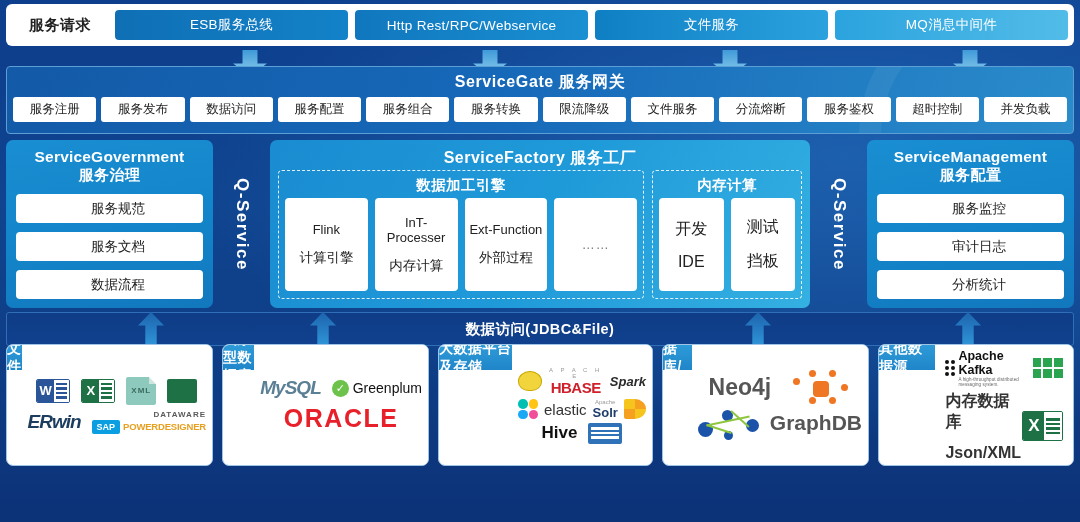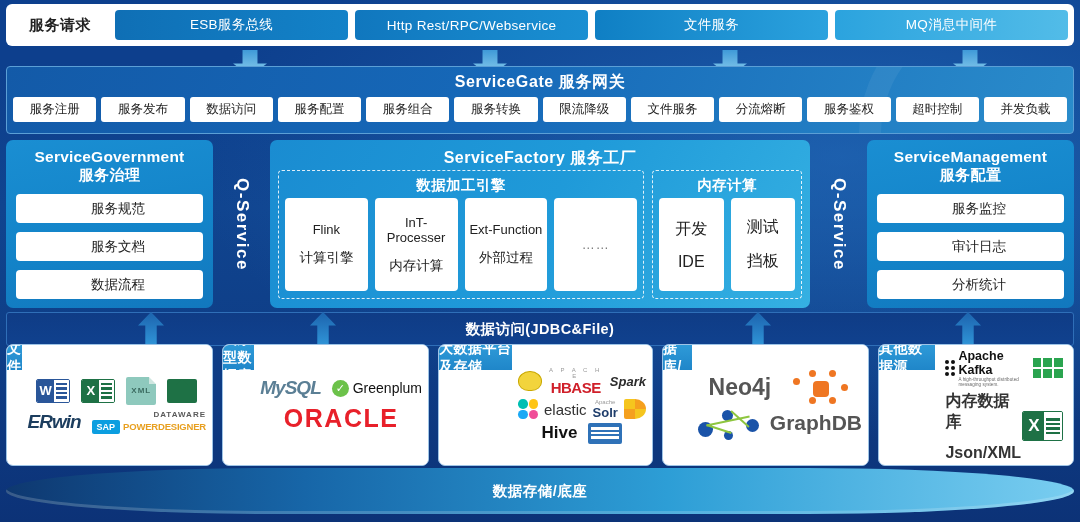--- a/index.html
+++ b/index.html
@@ -542,17 +542,14 @@
                 <i></i>
                 <i></i>
               </span>
           </span>
         </div>
       </div>
     </div>
 
   </div>
 
-  <div class="base">
-    <span>数据存储/底座</span>
-  </div>
 
 </div>
 
 </body></html>

